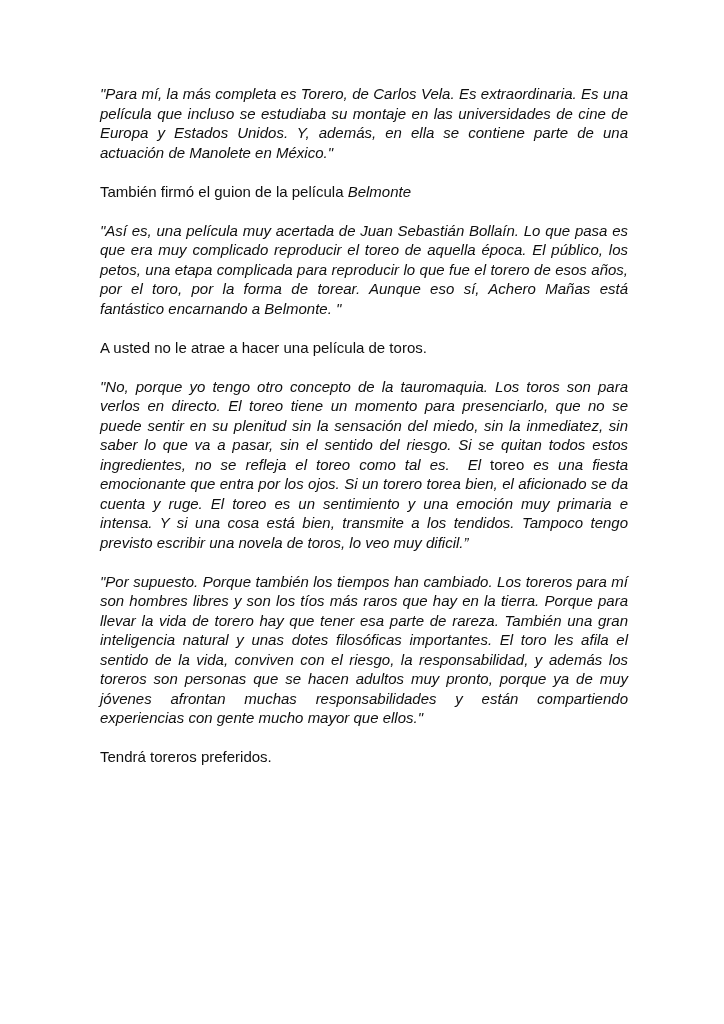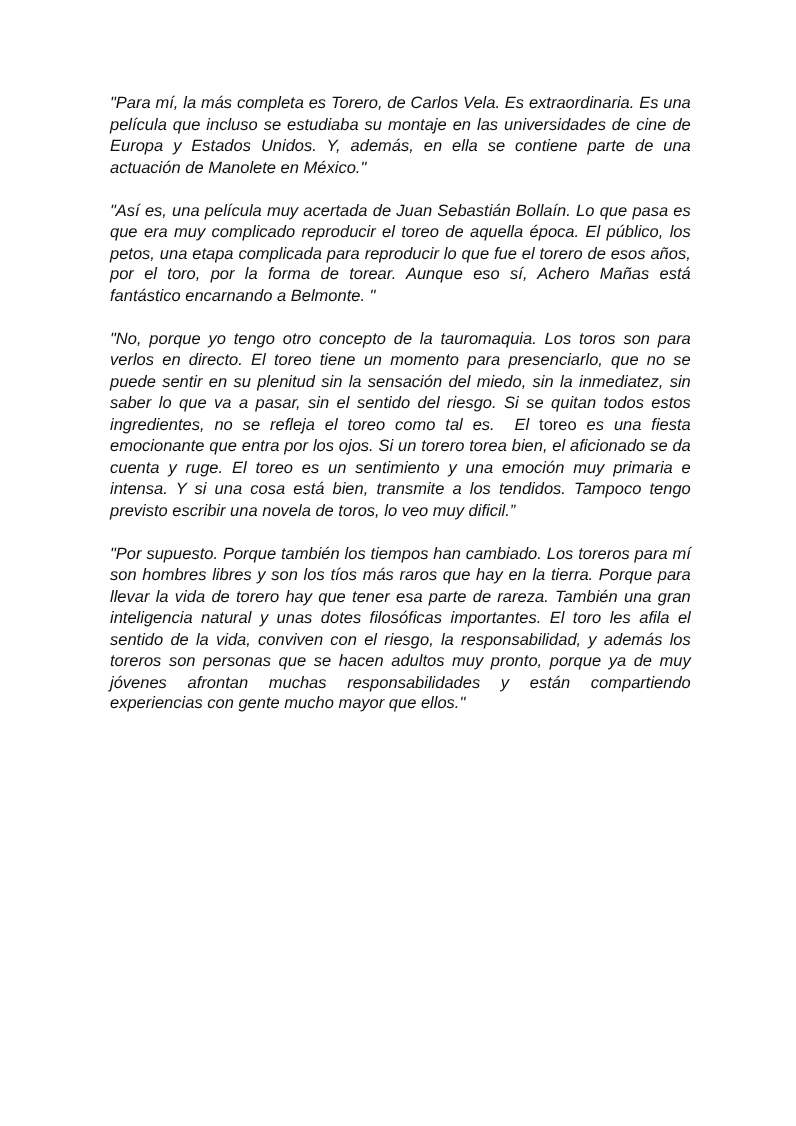--- a/index.html
+++ b/index.html
@@ -42,17 +42,20 @@
   .seg-regular {
     font-style: normal;
   }
 </style>
 </head>
 <body>
 
 <div class="page">
   <div class="article" id="article-body">
       <p class="para para-quote"><span class="seg-italic">"Para mí, la más completa es Torero,&nbsp;de Carlos Vela. Es extraordinaria. Es una película que incluso se estudiaba su montaje en las universidades de cine de Europa y Estados Unidos. Y, además, en ella se contiene parte de una actuación de Manolete en México."</span></p>
+      <p class="para para-plain"><span class="seg-regular">También firmó el guion de la película </span><span class="seg-italic">Belmonte</span></p>
       <p class="para para-quote"><span class="seg-italic">"Así es, una película muy acertada de Juan Sebastián Bollaín. Lo que pasa es que era muy complicado reproducir el toreo de aquella época. El público, los petos, una etapa complicada para reproducir lo que fue el torero de esos años, por el toro, por la forma de torear. Aunque eso sí, Achero Mañas&nbsp;está fantástico encarnando&nbsp;a Belmonte. "</span></p>
+      <p class="para para-plain"><span class="seg-regular">A usted no le atrae a hacer una película de toros.</span></p>
       <p class="para para-quote"><span class="seg-italic">"No, porque yo tengo otro concepto de la tauromaquia. Los toros son para verlos en directo. El toreo tiene un momento para presenciarlo, que no se puede sentir en su plenitud sin la sensación del miedo, sin la inmediatez, sin saber lo que va a pasar, sin el sentido del riesgo. Si se quitan todos estos ingredientes, no se refleja el toreo como tal es.&nbsp; El </span><span class="seg-regular">toreo</span><span class="seg-italic"> es una fiesta emocionante que entra por los ojos. Si un torero torea bien, el aficionado se da cuenta y ruge. El toreo es un sentimiento y una emoción muy primaria e intensa. Y si una cosa está bien, transmite a los tendidos. Tampoco tengo previsto escribir una novela de toros, lo veo muy dificil.”</span></p>
       <p class="para para-quote"><span class="seg-italic">"Por supuesto. Porque también los tiempos han cambiado. Los toreros para mí son hombres libres y son los tíos más raros que hay en la tierra. Porque para llevar la vida de torero hay&nbsp;que tener esa parte de rareza. También una gran inteligencia natural y unas dotes filosóficas importantes. El toro les afila el sentido de la vida, conviven con el riesgo, la responsabilidad, y además los toreros son personas que se hacen adultos muy pronto, porque ya de muy jóvenes afrontan muchas responsabilidades y están compartiendo experiencias con gente mucho mayor que ellos."</span></p>
+      <p class="para para-plain"><span class="seg-regular">Tendrá toreros preferidos.</span></p>
     </div>
 </div>
 
 </body></html>

